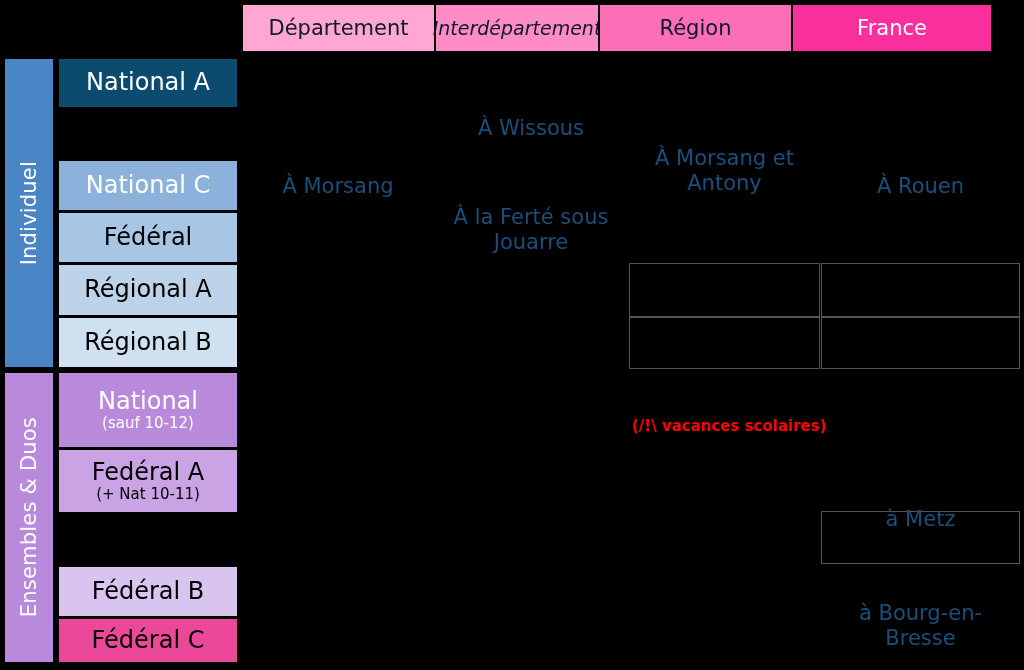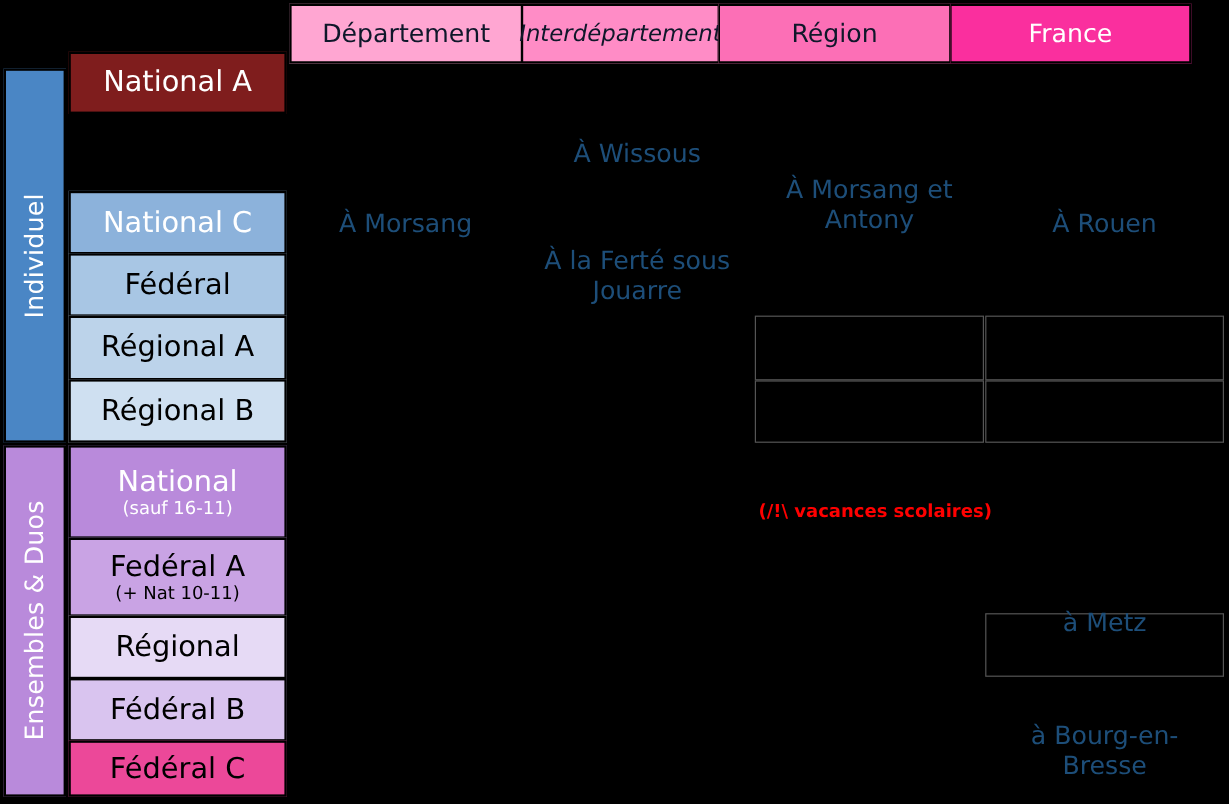--- a/index.html
+++ b/index.html
@@ -73,46 +73,43 @@
     <div class="hdr-cell c3">France</div>
   </div>
 
   <div class="vstrip ind">
     <span>Individuel</span>
   </div>
   <div class="vstrip ens">
     <span>Ensembles &amp; Duos</span>
   </div>
 
-  <div class="rlabel light" style="top:43px;height:52px;background:#7f1d1d;">
+  <div class="rlabel light" style="top:57px;height:52px;background:#0c4a6e;">
     <div class="main">National A</div>
   </div>
   <div class="rlabel light" style="top:159px;height:53px;background:#8cb2db;">
     <div class="main">National C</div>
   </div>
   <div class="rlabel" style="top:211px;height:53px;background:#a8c6e4;">
     <div class="main">Fédéral</div>
   </div>
   <div class="rlabel" style="top:263px;height:54px;background:#bcd3ea;">
     <div class="main">Régional A</div>
   </div>
   <div class="rlabel" style="top:316px;height:53px;background:#cfe0f1;">
     <div class="main">Régional B</div>
   </div>
 
   <div class="rlabel light" style="top:371px;height:78px;background:#b98adb;">
     <div class="main">National</div>
-    <div class="sub">(sauf 16-11)</div>
+    <div class="sub">(sauf 10-12)</div>
   </div>
   <div class="rlabel" style="top:448px;height:66px;background:#c9a3e4;">
     <div class="main">Fedéral A</div>
     <div class="sub">(+ Nat 10-11)</div>
-  </div>
-  <div class="rlabel" style="top:513px;height:53px;background:#e6daf5;">
-    <div class="main">Régional</div>
   </div>
   <div class="rlabel" style="top:565px;height:53px;background:#d9c4ef;">
     <div class="main">Fédéral B</div>
   </div>
   <div class="rlabel" style="top:617px;height:47px;background:#ec4899;">
     <div class="main">Fédéral C</div>
   </div>
 
   <div class="cellbox" style="left:629px;top:263px;width:191px;height:54px;"></div>
   <div class="cellbox" style="left:821px;top:263px;width:199px;height:54px;"></div>

